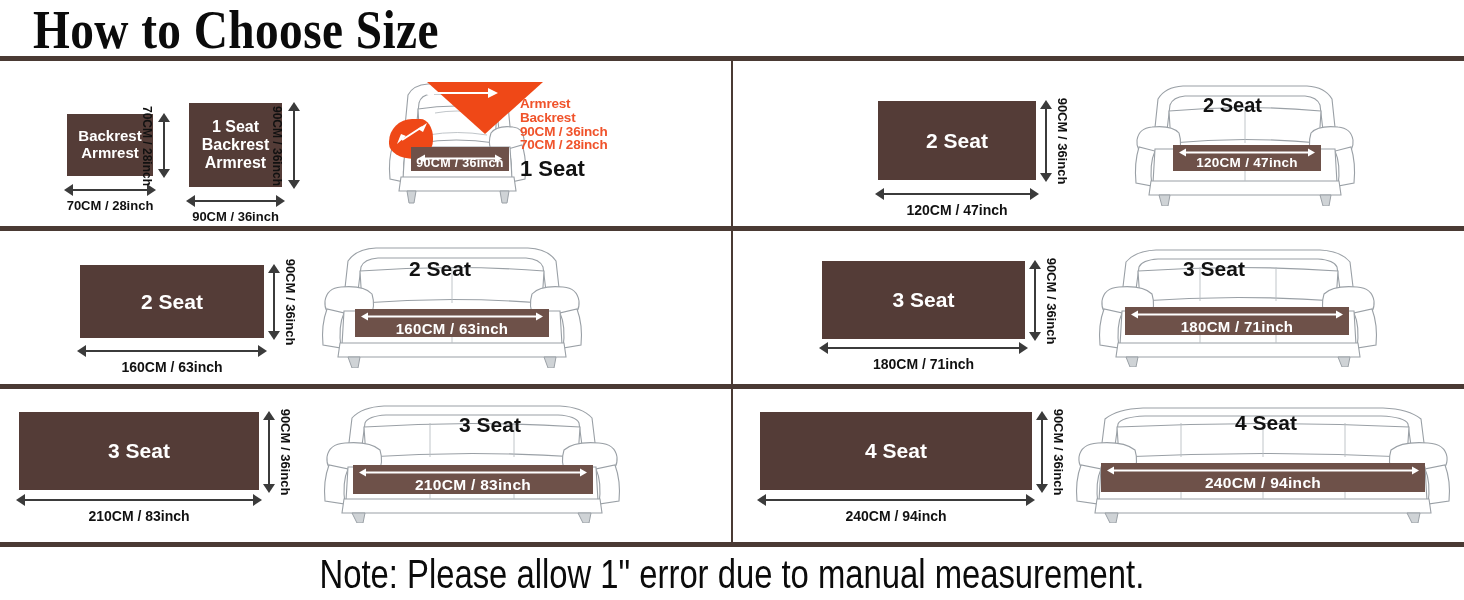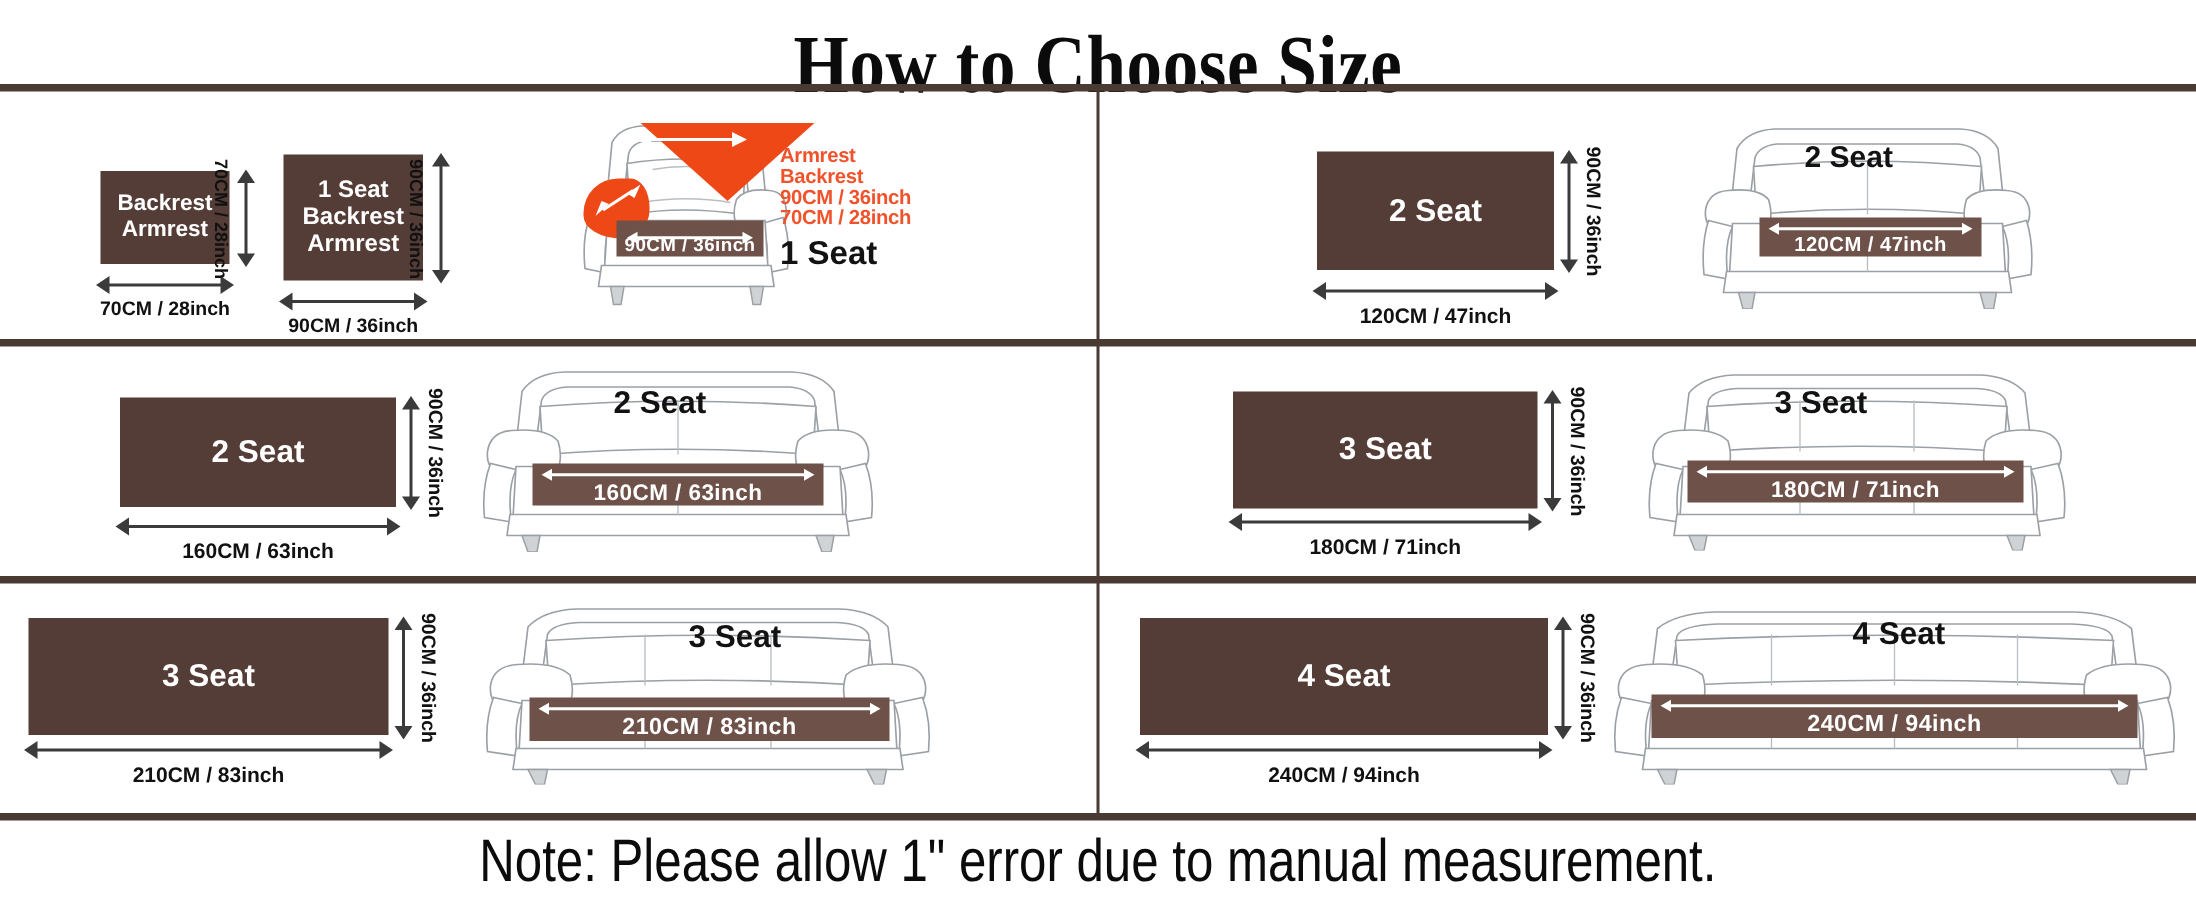--- a/index.html
+++ b/index.html
@@ -1,22 +1,22 @@
 <!DOCTYPE html>
 <html><head>
 <meta charset="utf-8">
 <style>
   html,body{margin:0;padding:0;background:#ffffff;}
   body{width:1464px;height:600px;overflow:hidden;
        font-family:"Liberation Sans","DejaVu Sans",sans-serif;color:#111;}
   .sheet{position:relative;width:1464px;height:600px;background:#fff;}
 
   
-  .title-bar{position:absolute;left:0;top:13px;width:1464px;height:58px;
-             display:flex;align-items:center;justify-content:center;}
+  .title-bar{position:absolute;left:0;top:0;width:1464px;height:58px;
+             display:flex;align-items:center;justify-content:flex-start;}
   .title-bar .title{font-family:"Liberation Serif","DejaVu Serif",serif;
              font-size:55px;font-weight:700;letter-spacing:.5px;
              transform:scaleX(.86);transform-origin:center;white-space:nowrap;color:#0b0b0b;}
 
   
   .hrule{position:absolute;left:0;width:1464px;height:5px;background:#4a3a34;}
   .vrule{position:absolute;width:2px;background:#4a3a34;}
 
   
   .note{position:absolute;left:0;top:548px;width:1464px;height:52px;

